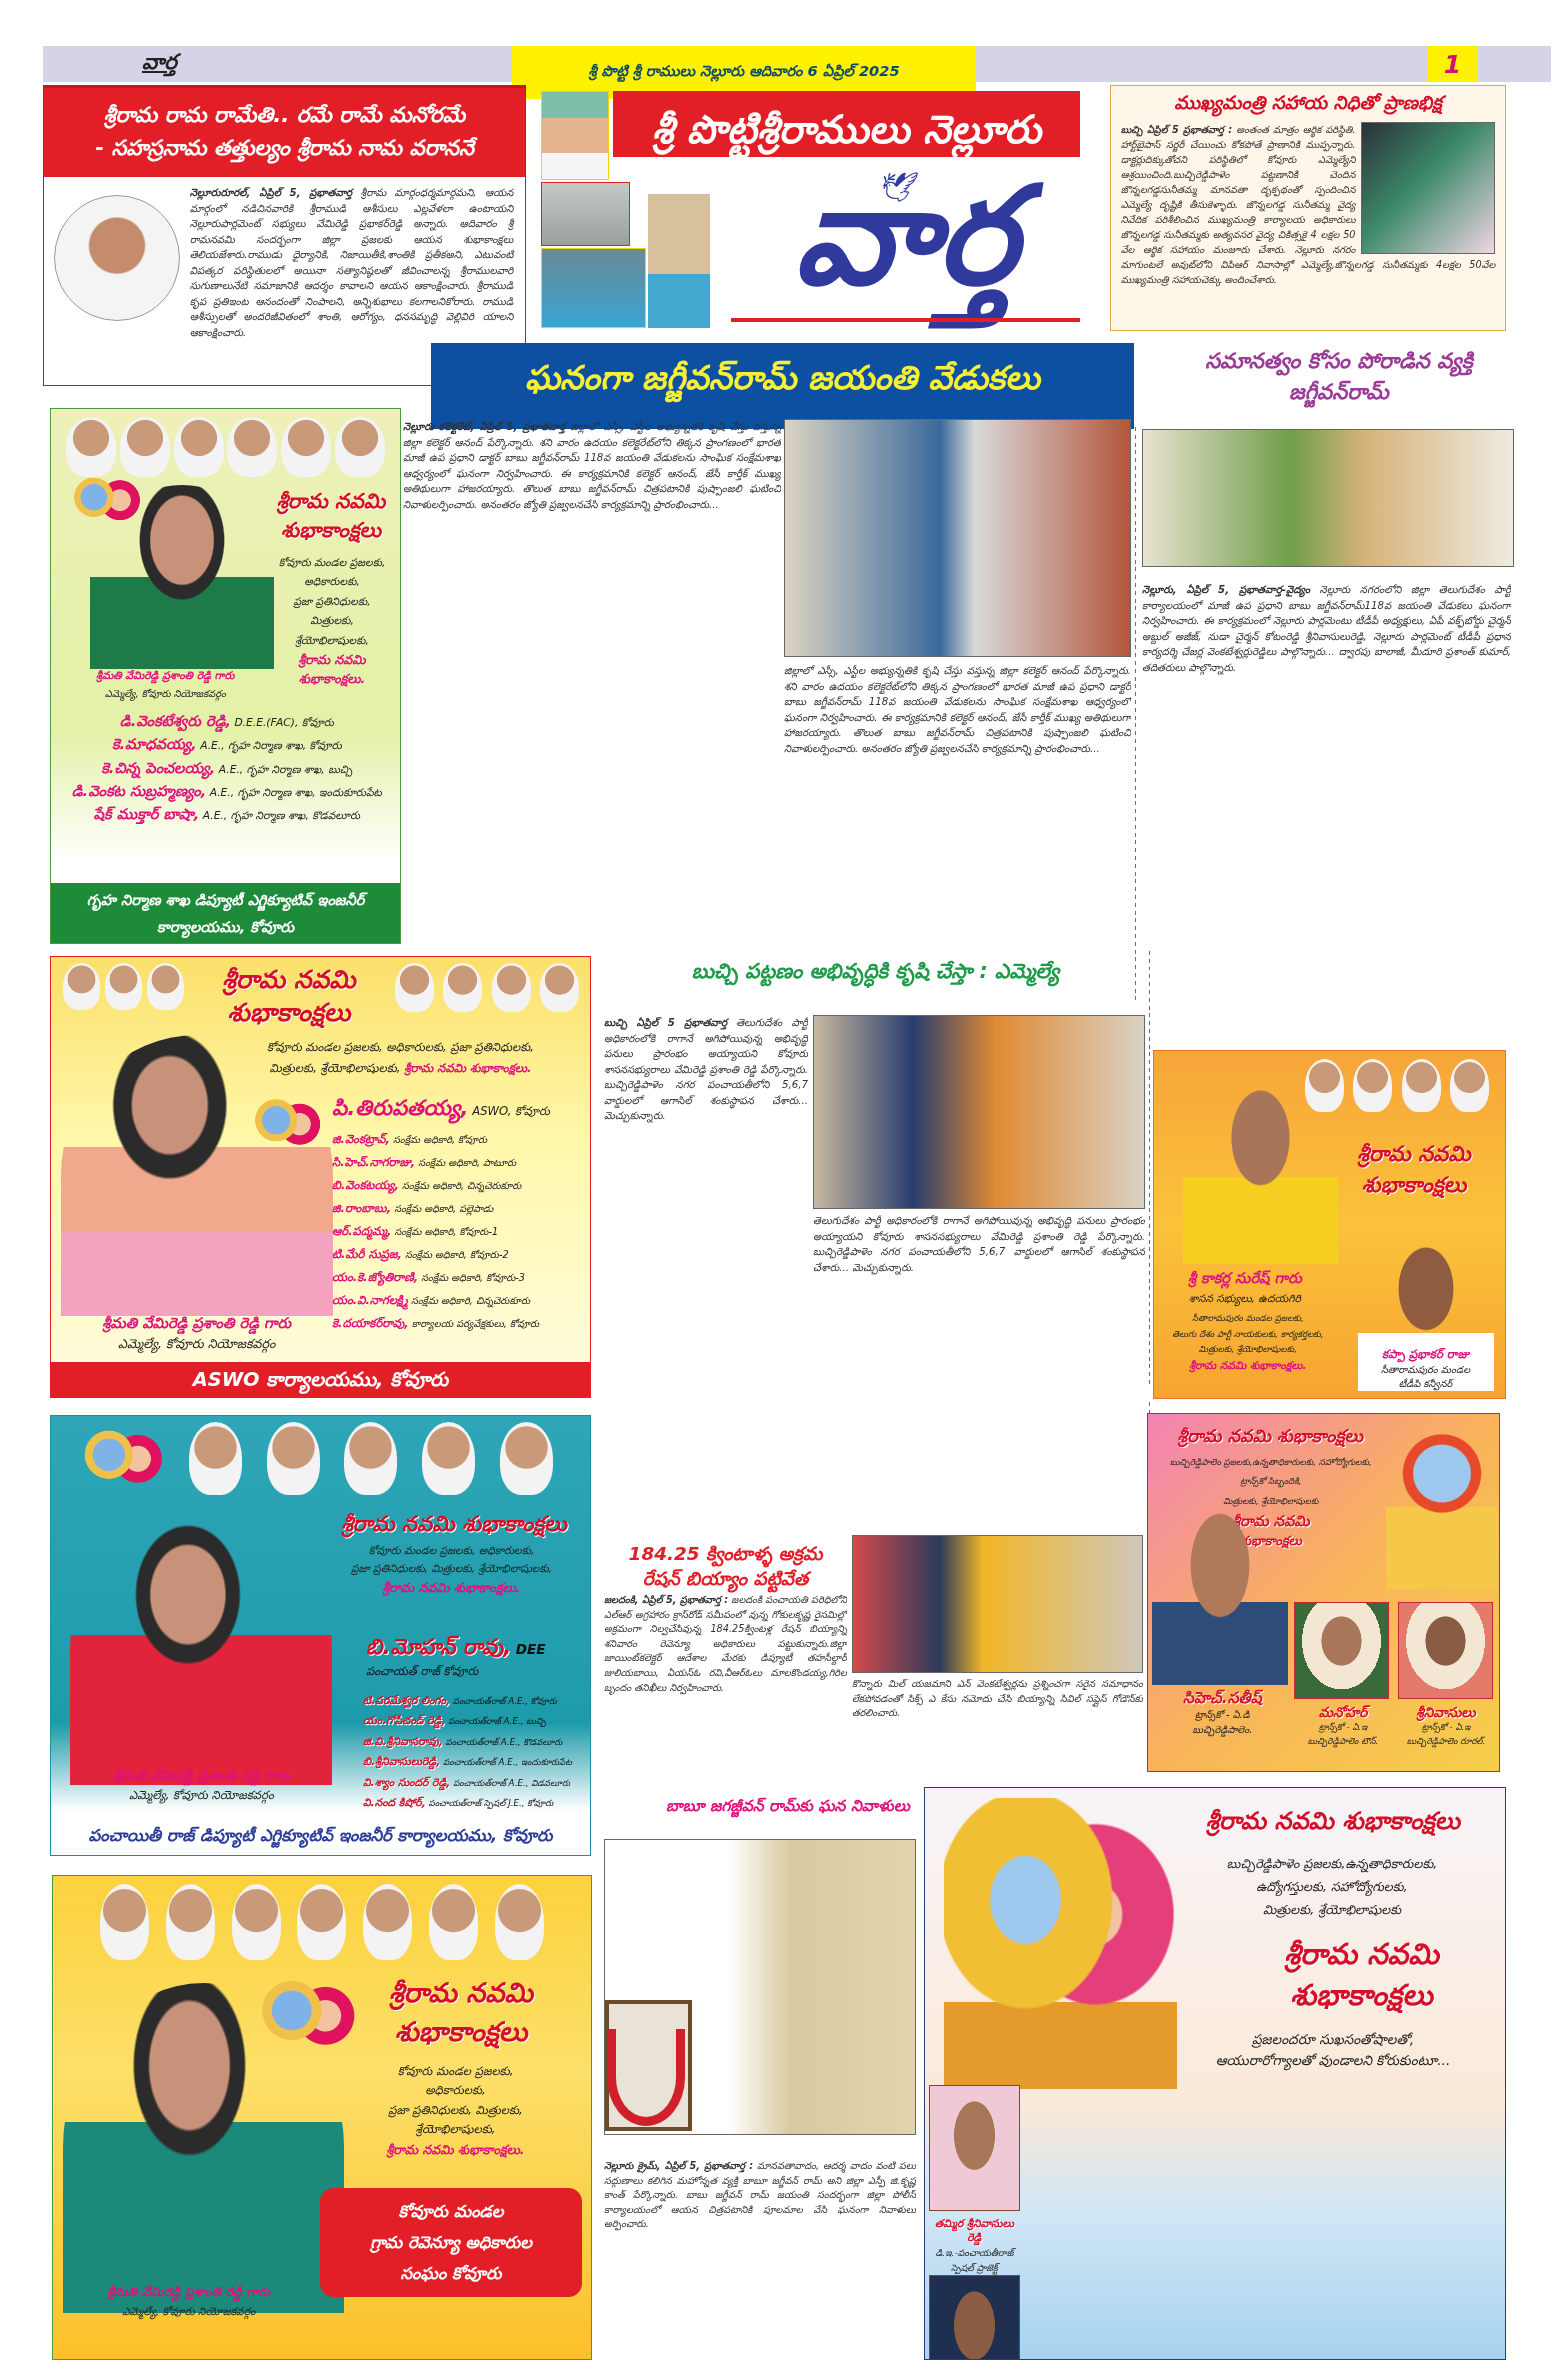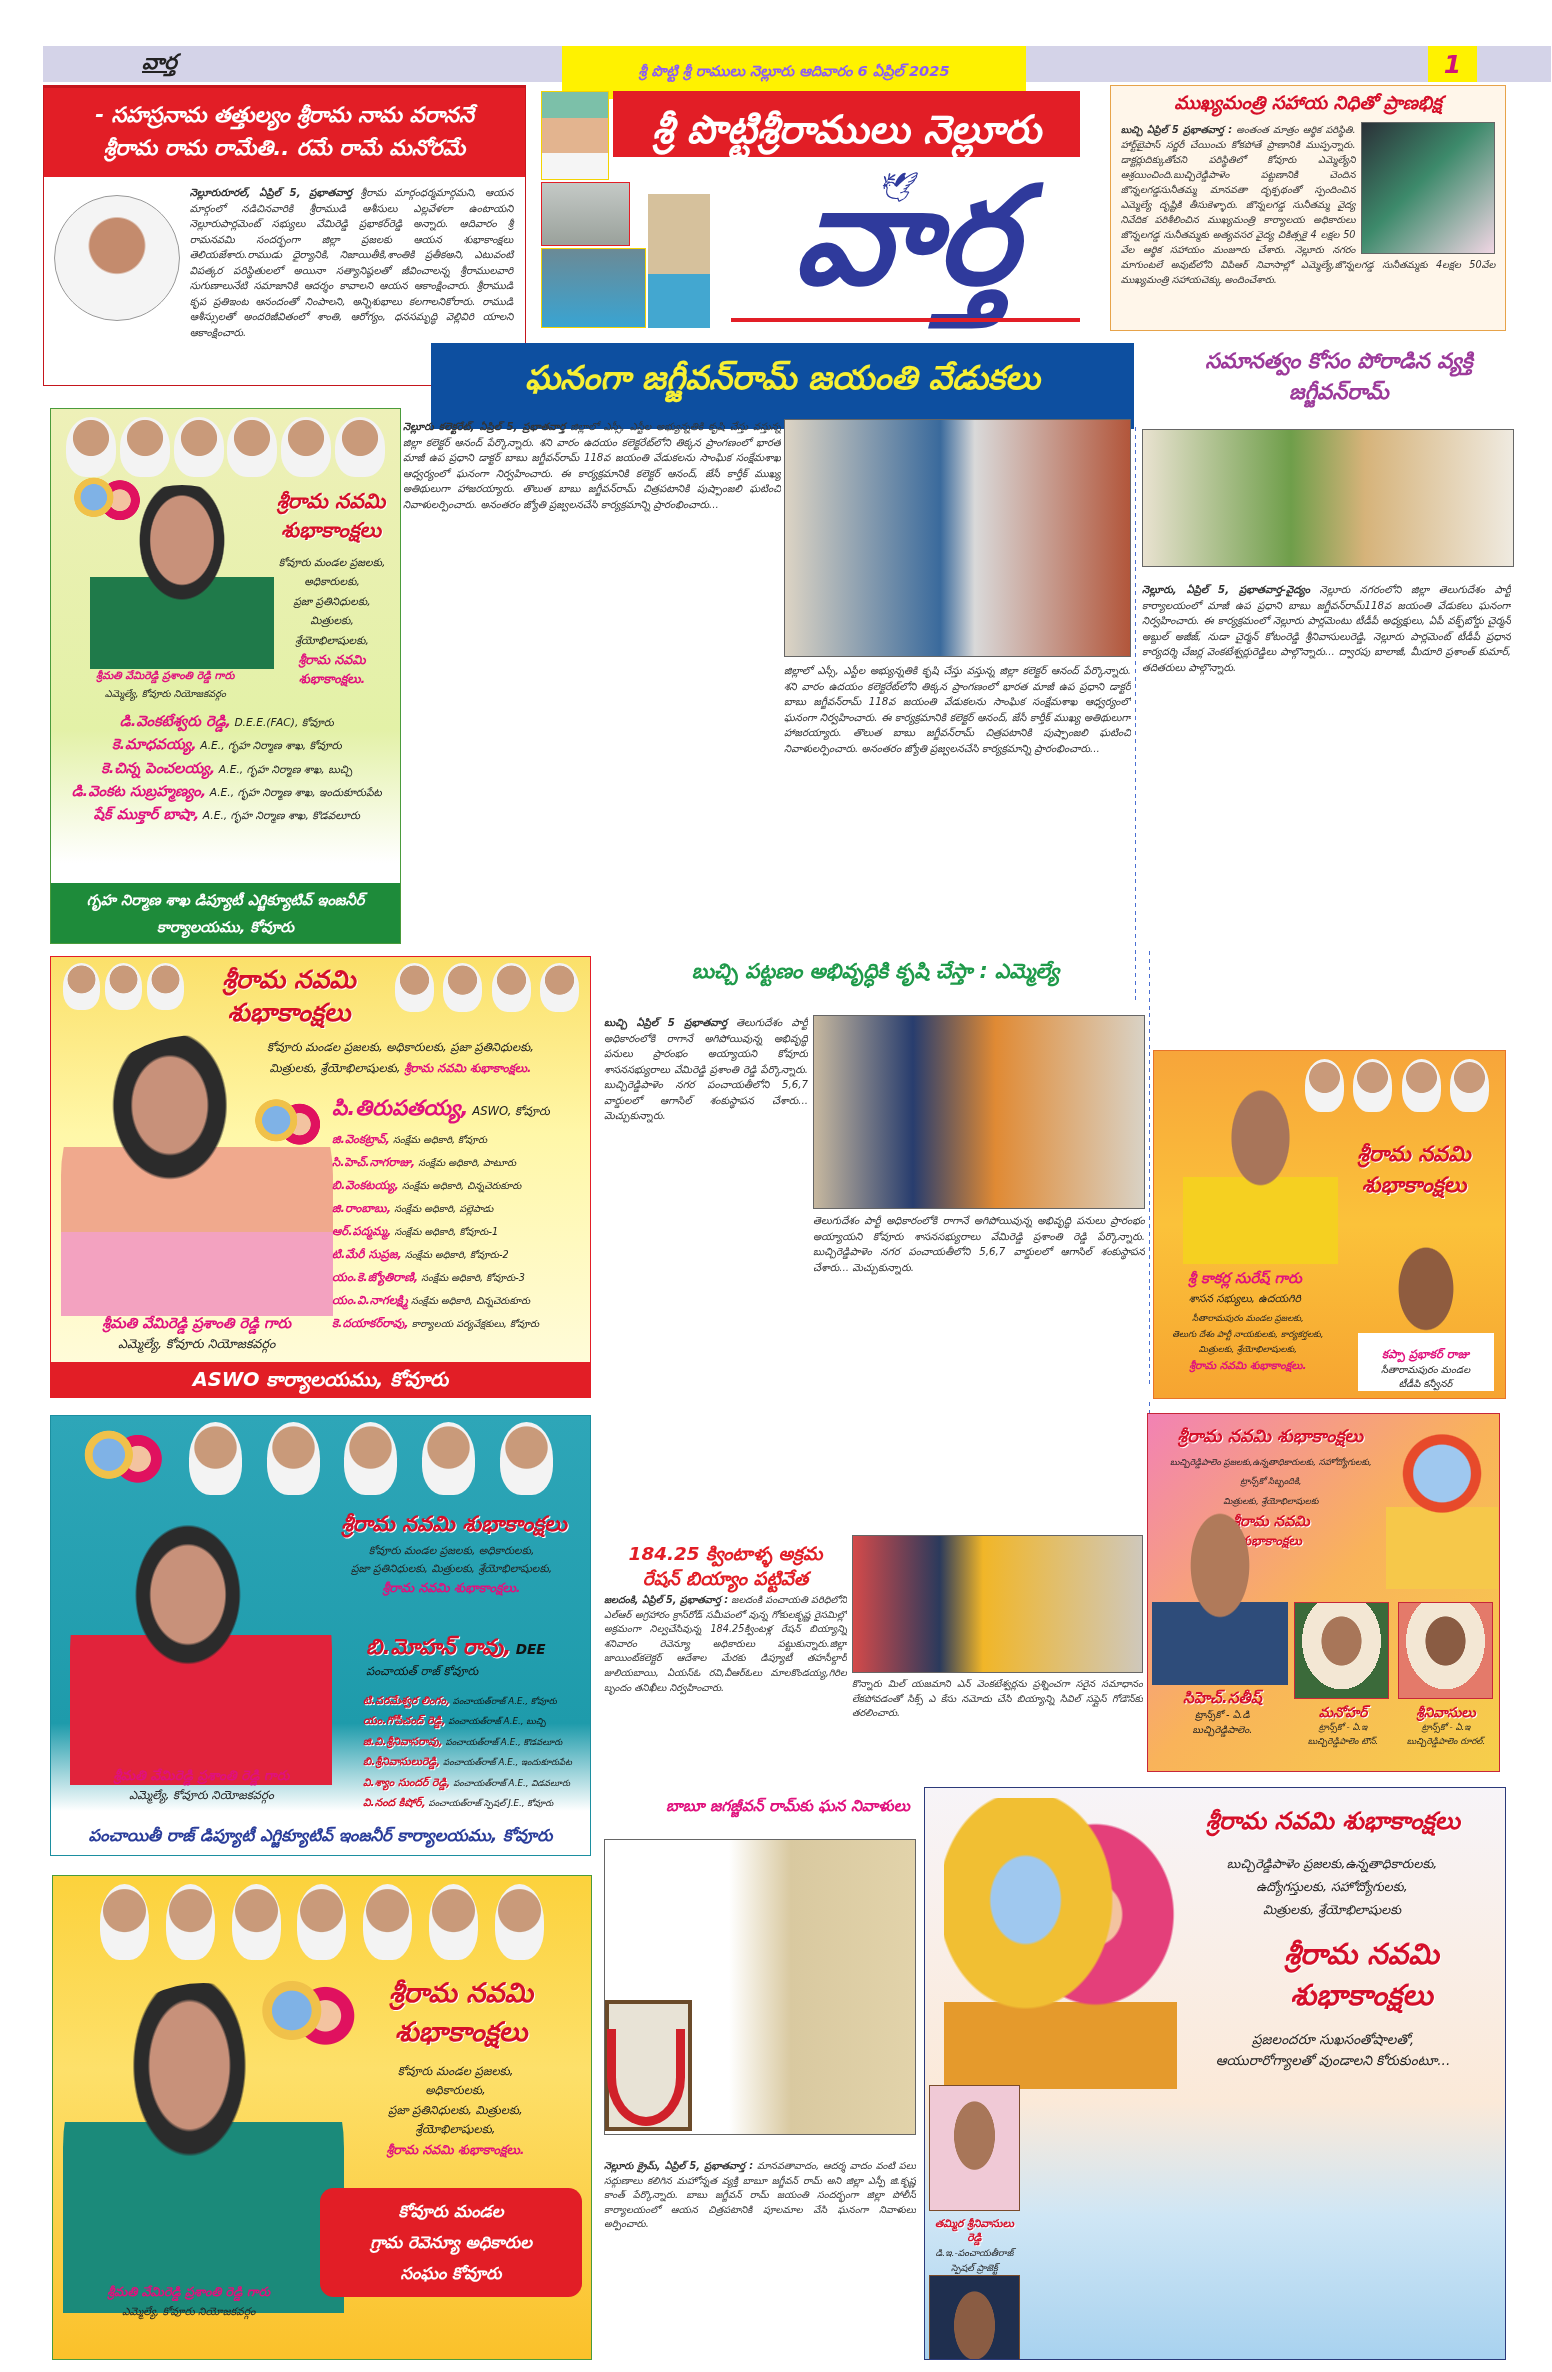--- a/index.html
+++ b/index.html
@@ -1,21 +1,21 @@
 <!DOCTYPE html>
 <html><head>
 <meta charset="utf-8">
 <style>
   * { box-sizing: border-box; margin: 0; padding: 0; }
   html, body { width: 1553px; height: 2373px; background: #fff; overflow: hidden; }
   body { font-family: "DejaVu Sans", sans-serif; color: #222; position: relative; }
   .abs { position: absolute; font-style: italic; }
   .topband { left: 43px; top: 46px; width: 1508px; height: 36px; background: #d4d3e8; }
   .logo-small { left: 43px; top: 46px; width: 233px; height: 36px; display:flex; align-items:center; justify-content:center; font-size: 21.3px; font-weight: bold; color: #222; text-decoration: underline; }
-  .dateline { left: 562px; top: 46px; width: 464px; height: 53px; background: #fff200; color: #8b5cf6; display:flex; align-items:center; justify-content:center; font-size: 14.6px; font-weight: bold; }
+  .dateline { left: 512px; top: 46px; width: 464px; height: 53px; background: #fff200; color: #0c4a6e; display:flex; align-items:center; justify-content:center; font-size: 14.6px; font-weight: bold; }
   .pageno { left: 1428px; top: 46px; width: 49px; height: 36px; background: #fff200; color: #d1127a; display:flex; align-items:center; justify-content:center; font-size: 25px; font-weight: bold; }
   .redbox { background: #e21e26; color: #fff; text-align:center; font-weight:bold; }
   .body-text { font-size: 10.2px; line-height: 15.5px; color: #333; text-align: justify; }
   .photo { background: linear-gradient(135deg,#9aa4b1,#d6cbb8 50%,#7c6a58); border: 1px solid #666; }
   .ad { border: 1.9px solid #4a9b3b; overflow: hidden; }
   .ad-title { color: #d5102a; font-weight: bold; text-shadow: 1px 1px 0 #fff; text-align:center; }
   .pink { color: #e0117d; font-weight: bold; }
   .small { font-size: 11.6px; line-height: 17.5px; color:#222; }
   .faces { display:flex; justify-content:space-around; }
   .face { width: 50px; height: 60px; border-radius: 50% 50% 40% 40%; background: radial-gradient(circle at 50% 35%, #c99a7a 0 38%, #f3f3f3 40%); }
@@ -27,22 +27,22 @@
 </head>
 <body>
 
 <div class="abs topband"></div>
 <div class="abs logo-small">వార్త</div>
 <div class="abs dateline">శ్రీ పొట్టి శ్రీ రాములు నెల్లూరు ఆదివారం 6 ఏప్రిల్ 2025</div>
 <div class="abs pageno">1</div>
 
 <div class="abs" style="left:43px;top:85px;width:483px;height:301px;border:1.9px solid #c5161d;border-top:3.9px solid #c5161d;">
   <div class="redbox" style="height:89px;padding-top:9.7px;font-size:21.3px;line-height:33px;">
+    <div>శ్రీరామ రామ రామేతి.. రమే రామే మనోరమే</div>
     <div>- సహస్రనామ తత్తుల్యం శ్రీరామ నామ వరాననే</div>
-    <div>శ్రీరామ రామ రామేతి.. రమే రామే మనోరమే</div>
   </div>
   <div style="position:absolute;left:9.7px;top:107px;width:126px;height:126px;border-radius:50%;background:radial-gradient(circle at 50% 40%,#c48b6d 0 28%,#f4f4f4 30%);border:1px solid #999;"></div>
   <div class="body-text" style="position:absolute;left:9.7px;top:97px;right:11.6px;">
     <span style="float:left;width:136px;height:170px;"></span>
     <b>నెల్లూరురూరల్, ఏప్రిల్ 5, ప్రభాతవార్త</b>
     <span>శ్రీరామ మార్గంధర్మమార్గమని, ఆయన మార్గంలో నడిచినవారికి శ్రీరాముడి ఆశీసులు ఎల్లవేళలా ఉంటాయని నెల్లూరుపార్లమెంట్ సభ్యులు వేమిరెడ్డి ప్రభాకర్‌రెడ్డి అన్నారు. ఆదివారం శ్రీ రామనవమి సందర్భంగా జిల్లా ప్రజలకు ఆయన శుభాకాంక్షలు తెలియజేశారు.రాముడు ధైర్యానికి, నిజాయితీకి,శాంతికి ప్రతీకఅని, ఎటువంటి విపత్కర పరిస్థితులలో అయినా సత్యానిష్ఠలతో జీవించాలన్న శ్రీరాములవారి సుగుణాలునేటి సమాజానికి ఆదర్శం కావాలని ఆయన ఆకాంక్షించారు. శ్రీరాముడి కృప ప్రతిఇంట ఆనందంతో నింపాలని, అన్నిశుభాలు కలగాలనికోరారు. రాముడి ఆశీస్సులతో అందరిజీవితంలో శాంతి, ఆరోగ్యం, ధనసమృద్ధి వెల్లివిరి యాలని ఆకాంక్షించారు.</span>
   </div>
 </div>
 
 <div class="abs" style="left:537px;top:87px;width:543px;height:243px;">

